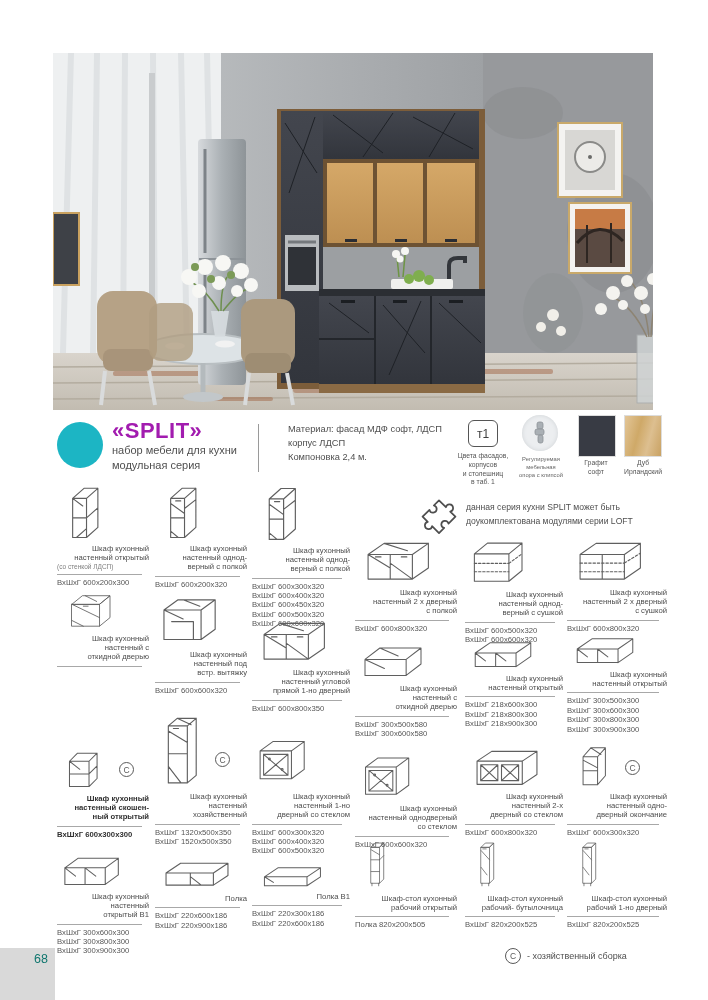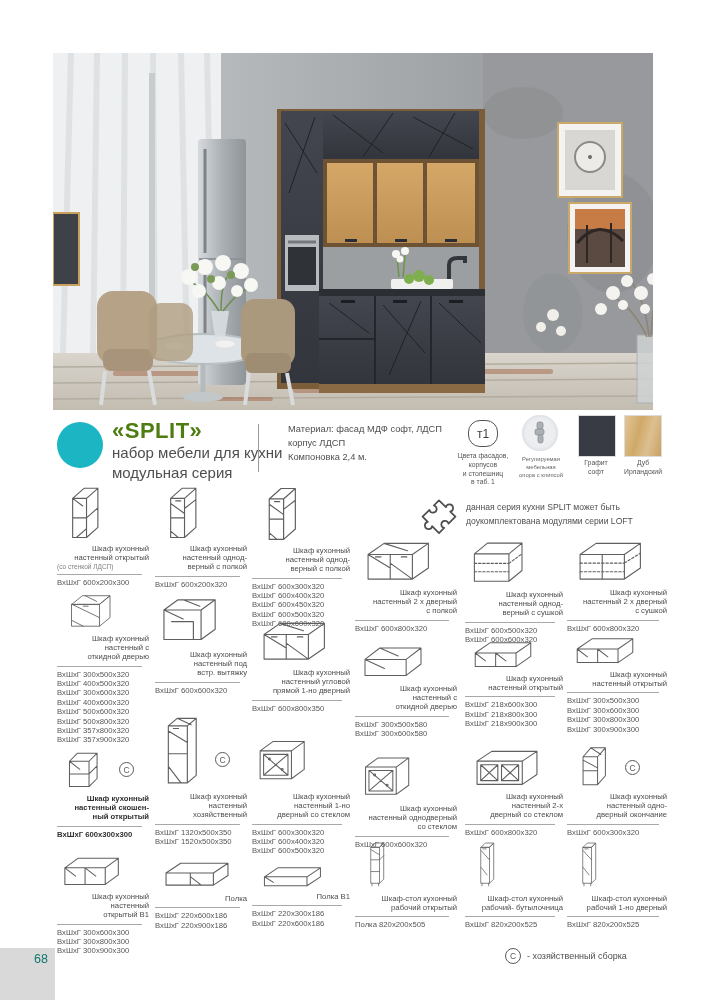--- a/index.html
+++ b/index.html
@@ -1,24 +1,24 @@
 <!DOCTYPE html>
 <html><head>
 <meta charset="utf-8">
 <style>
   html,body{margin:0;padding:0;background:#fff;}
   body{width:708px;height:1000px;position:relative;font-family:"Liberation Sans",sans-serif;color:#4a4a4a;overflow:hidden;}
   .abs{position:absolute;}
   
   .brand-circle{position:absolute;left:57px;top:422px;width:46px;height:46px;border-radius:50%;background:#1cb5c4;}
-  .series-title{position:absolute;left:112px;top:418px;font-size:22px;font-weight:bold;color:#4d7c0f;letter-spacing:.5px;}
-  .series-sub{position:absolute;left:112px;top:443px;font-size:15px;color:#4f4f4f;line-height:1.35;white-space:pre-line;}
+  .series-title{position:absolute;left:112px;top:418px;font-size:22px;font-weight:bold;color:#a21caf;letter-spacing:.5px;}
+  .series-sub{position:absolute;left:112px;top:443px;font-size:11px;color:#4f4f4f;line-height:1.35;white-space:pre-line;}
   .vdiv{position:absolute;left:258px;top:424px;height:48px;border-left:1px solid #9a9a9a;}
   .material{position:absolute;left:288px;top:423px;font-size:9.3px;color:#4f4f4f;line-height:1.5;white-space:pre-line;}
-  .t1box{position:absolute;left:468px;top:420px;width:28px;height:25px;border:1.5px solid #555;border-radius:12px;display:flex;align-items:center;justify-content:center;font-size:12px;color:#3f3f3f;}
+  .t1box{position:absolute;left:468px;top:420px;width:28px;height:25px;border:1.5px solid #555;border-radius:6px;display:flex;align-items:center;justify-content:center;font-size:12px;color:#3f3f3f;}
   .t1note{position:absolute;left:444px;top:452px;width:78px;text-align:center;font-size:6.8px;line-height:1.3;color:#555;white-space:pre-line;}
   .opora{position:absolute;left:522px;top:415px;width:36px;height:36px;border-radius:50%;background:#eceef0;box-shadow:inset 0 0 4px #cfd3d6;display:flex;align-items:center;justify-content:center;}
   .opora-note{position:absolute;left:512px;top:456px;width:58px;text-align:center;font-size:5.8px;line-height:1.35;color:#666;white-space:pre-line;}
   .swatch{position:absolute;top:415px;width:36px;height:40px;border:1px solid #ddd;}
   .swatch-label{position:absolute;top:459px;width:56px;text-align:center;font-size:6.8px;line-height:1.3;color:#555;white-space:pre-line;}
   .loft-note{position:absolute;left:466px;top:501px;font-size:8.6px;line-height:1.6;color:#4f4f4f;white-space:pre-line;}
   
   .cell{position:absolute;font-size:7.7px;}
   .cell svg{display:block;}
   .title{font-size:7.7px;line-height:1.2;white-space:pre-line;color:#4d4d4d;margin-top:4px;text-align:right;}
@@ -424,28 +424,20 @@
 </div>
 
 <div class="cell" style="left:57px;top:590px;width:92px;">
   <svg width="66" height="40" viewBox="0 0 100 84">
       <use href="#s-boxdoor"></use>
     </svg>
   <div class="title">Шкаф кухонный
 настенный с
 откидной дверью</div>
   <hr class="rule">
-  <div class="dims">ВхШхГ 300х500х320
-ВхШхГ 400х500х320
-ВхШхГ 300х600х320
-ВхШхГ 400х600х320
-ВхШхГ 500х600х320
-ВхШхГ 500х800х320
-ВхШхГ 357х800х320
-ВхШхГ 357х900х320</div>
 </div>
 <div class="cell" style="left:155px;top:592px;width:92px;">
   <svg width="64" height="54" viewBox="0 0 100 84">
       <use href="#s-boxhood"></use>
     </svg>
   <div class="title">Шкаф кухонный
 настенный под
 встр. вытяжку</div>
   <hr class="rule">
   <div class="dims">ВхШхГ 600х600х320</div>

